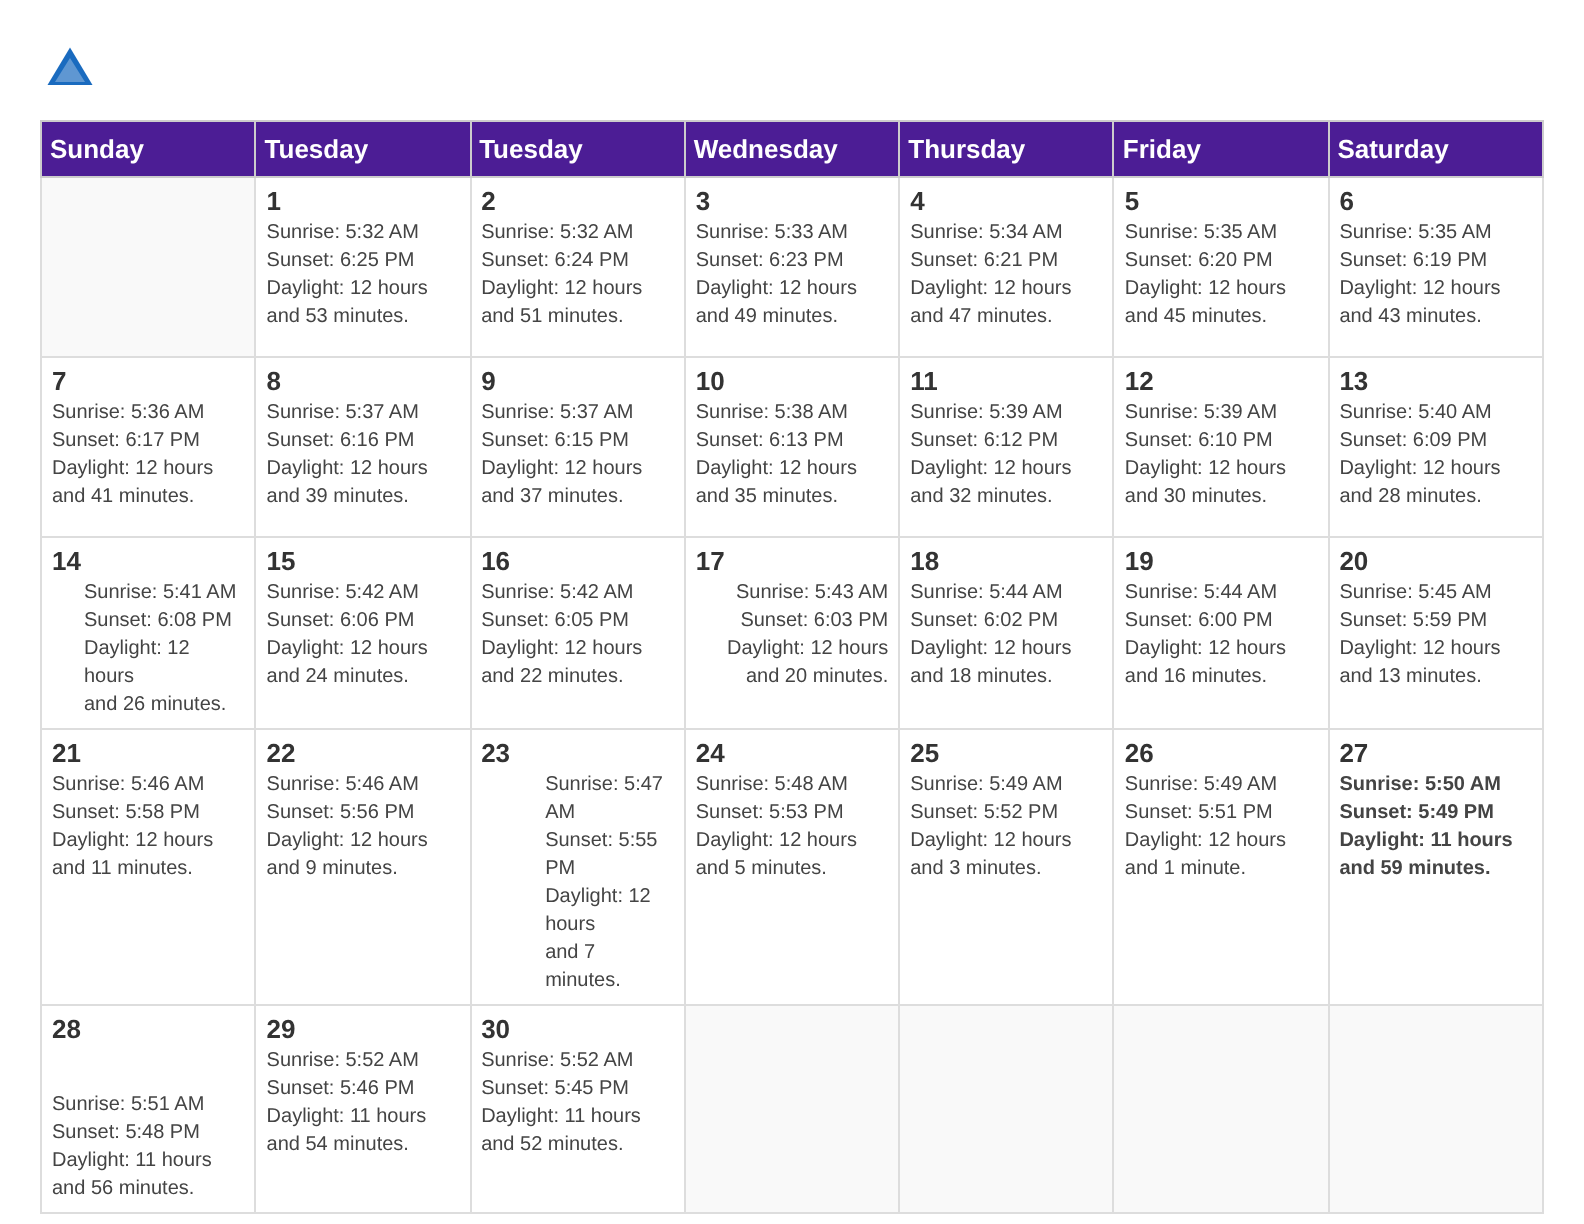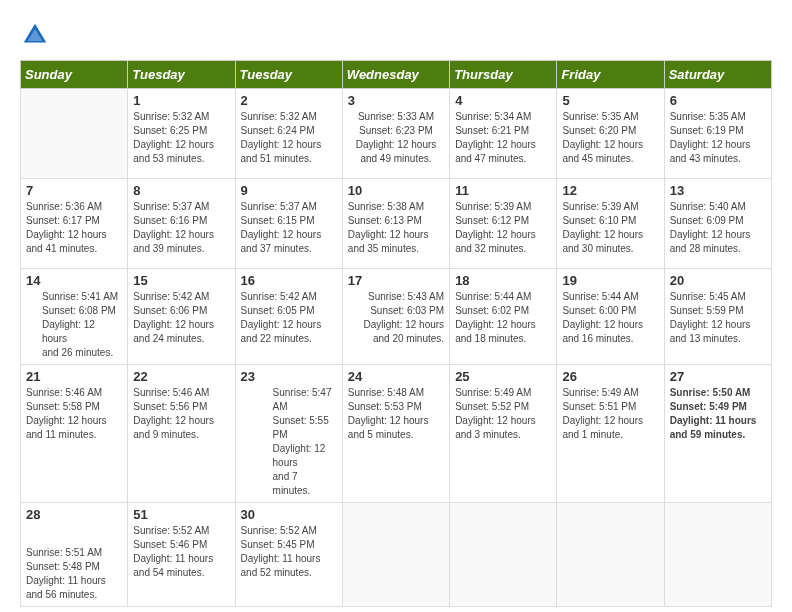--- a/index.html
+++ b/index.html
@@ -51,28 +51,27 @@
     .location {
       font-size: 16px;
       color: #555;
     }
     table {
       width: 100%;
       border-collapse: collapse;
       table-layout: fixed;
     }
     th {
-      background-color: #4d7c0f;
+      background-color: #4c1d95;
       color: #fff;
       padding: 6px 4px;
       font-size: 13px;
       font-weight: bold;
       text-align: left;
       border: 1px solid #ccc;
-      font-style: italic;
     }
     td {
       border: 1px solid #ddd;
       vertical-align: top;
       padding: 4px 5px;
       height: 90px;
       font-size: 10.5px;
       color: #333;
       background: #fff;
     }
@@ -139,21 +138,21 @@
         </td>
         <td>
           <span class="day-number">2</span>
           <div class="day-info" style="white-space: pre-line;">Sunrise: 5:32 AM
 Sunset: 6:24 PM
 Daylight: 12 hours
 and 51 minutes.</div>
         </td>
         <td>
           <span class="day-number">3</span>
-          <div class="day-info" style="white-space: pre-line; text-align: center;">Sunrise: 5:33 AM
+          <div class="day-info" style="white-space: pre-line;">Sunrise: 5:33 AM
 Sunset: 6:23 PM
 Daylight: 12 hours
 and 49 minutes.</div>
         </td>
         <td>
           <span class="day-number">4</span>
           <div class="day-info" style="white-space: pre-line;">Sunrise: 5:34 AM
 Sunset: 6:21 PM
 Daylight: 12 hours
 and 47 minutes.</div>
@@ -328,21 +327,21 @@
       </tr>
       <tr>
         <td>
           <span class="day-number">28</span>
           <div class="day-info" style="white-space: pre-line; margin-top: 24px;">Sunrise: 5:51 AM
 Sunset: 5:48 PM
 Daylight: 11 hours
 and 56 minutes.</div>
         </td>
         <td>
-          <span class="day-number">51</span>
+          <span class="day-number">29</span>
           <div class="day-info" style="white-space: pre-line;">Sunrise: 5:52 AM
 Sunset: 5:46 PM
 Daylight: 11 hours
 and 54 minutes.</div>
         </td>
         <td>
           <span class="day-number">30</span>
           <div class="day-info" style="white-space: pre-line;">Sunrise: 5:52 AM
 Sunset: 5:45 PM
 Daylight: 11 hours

